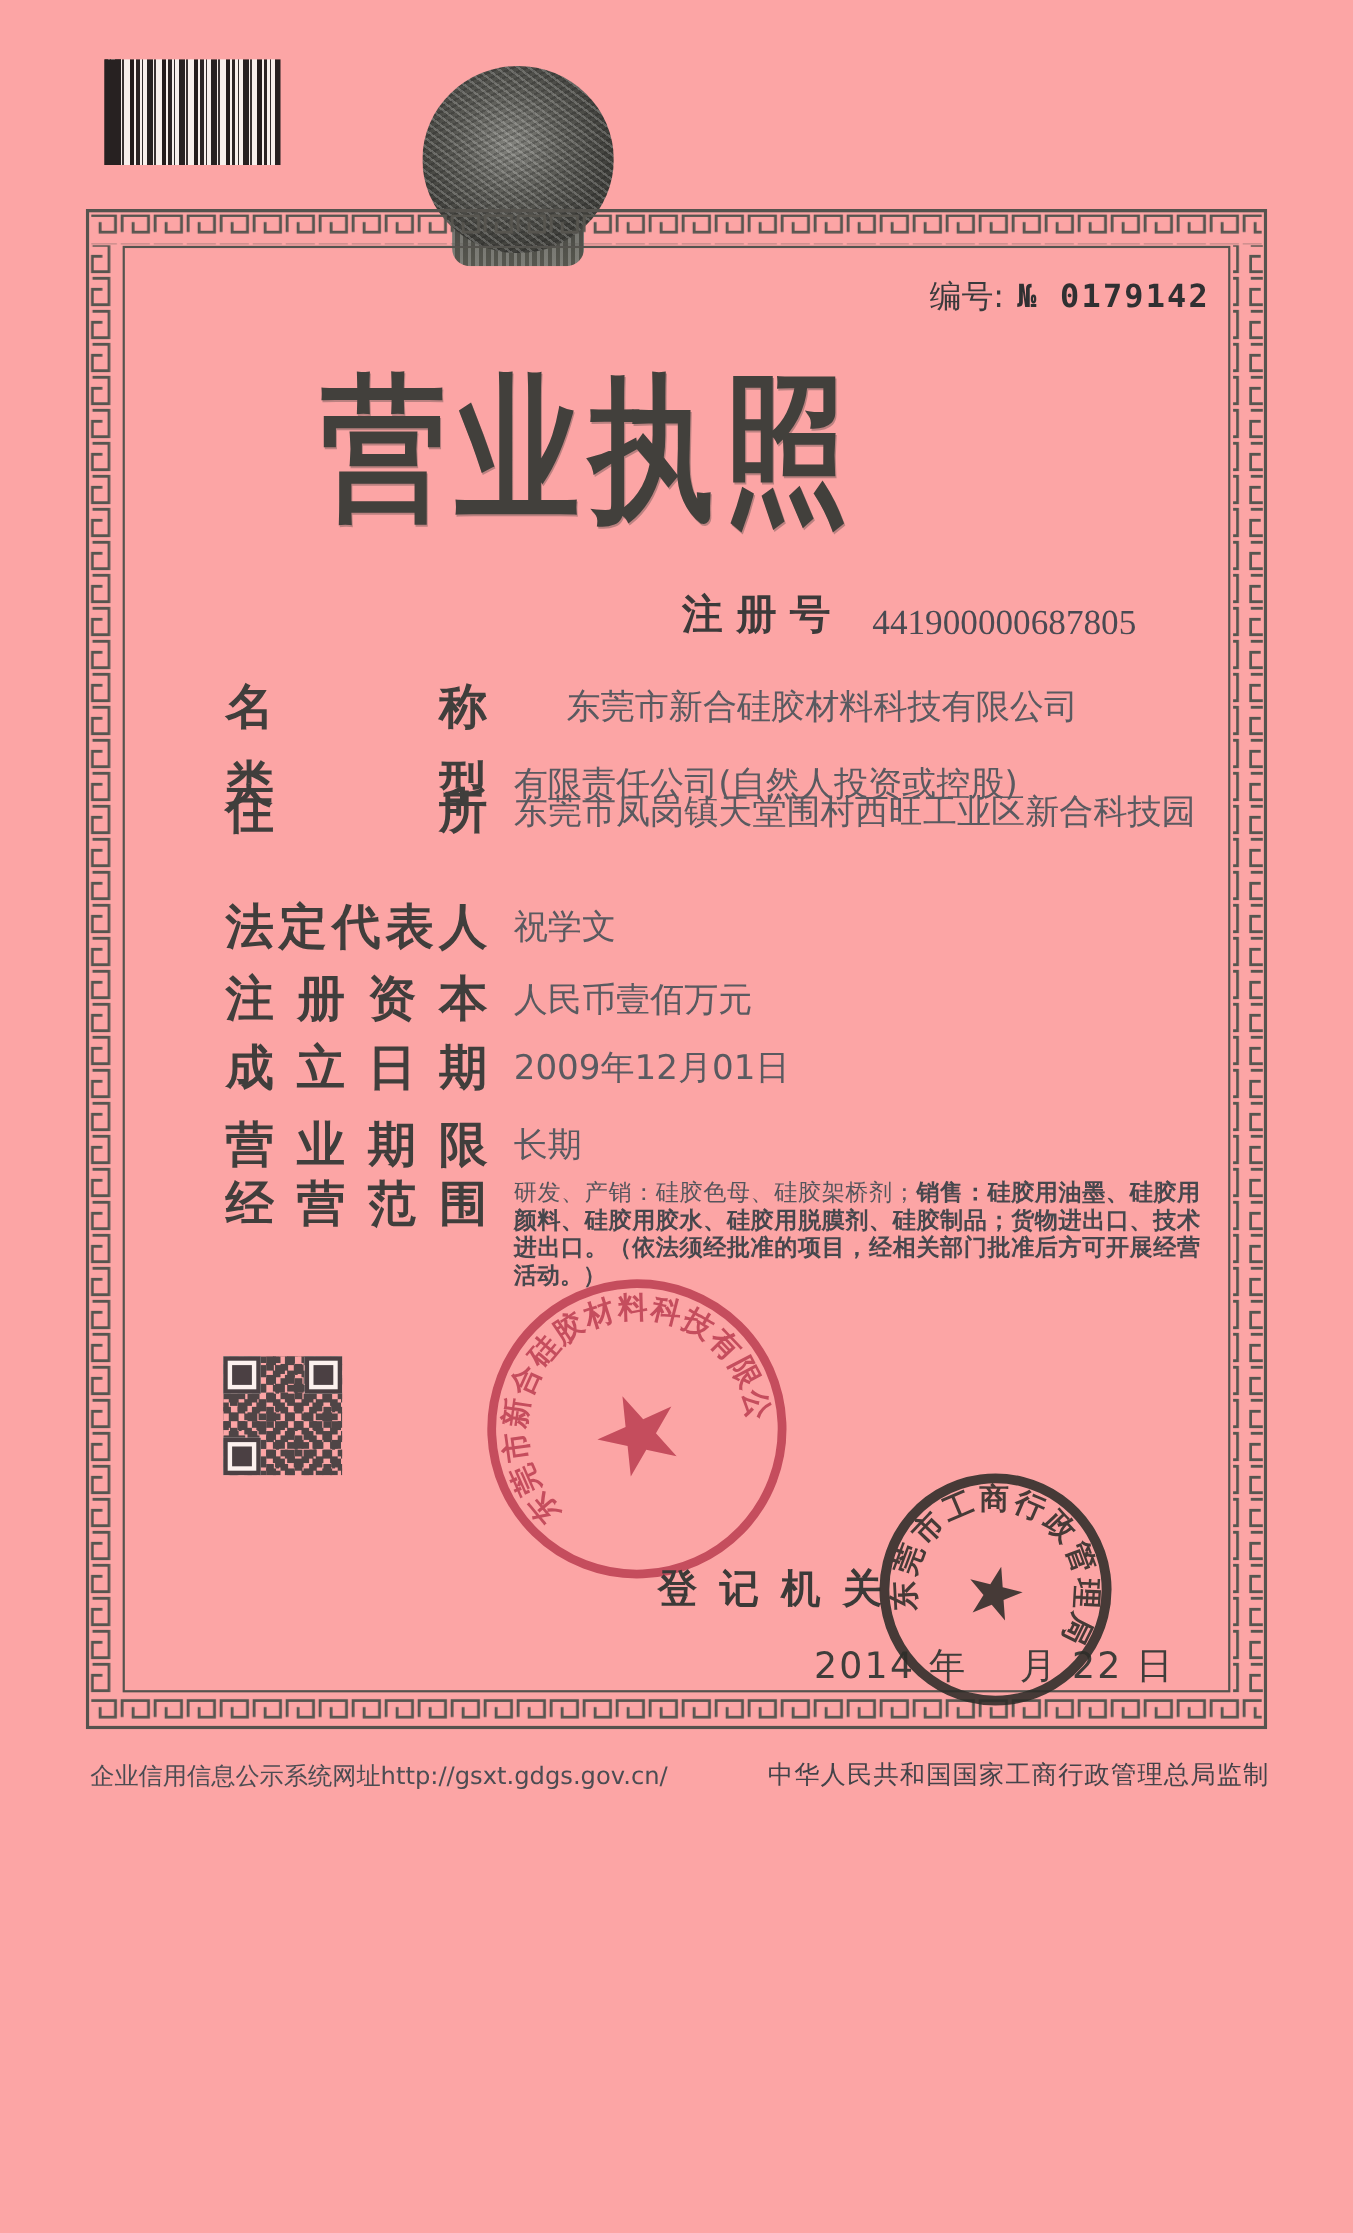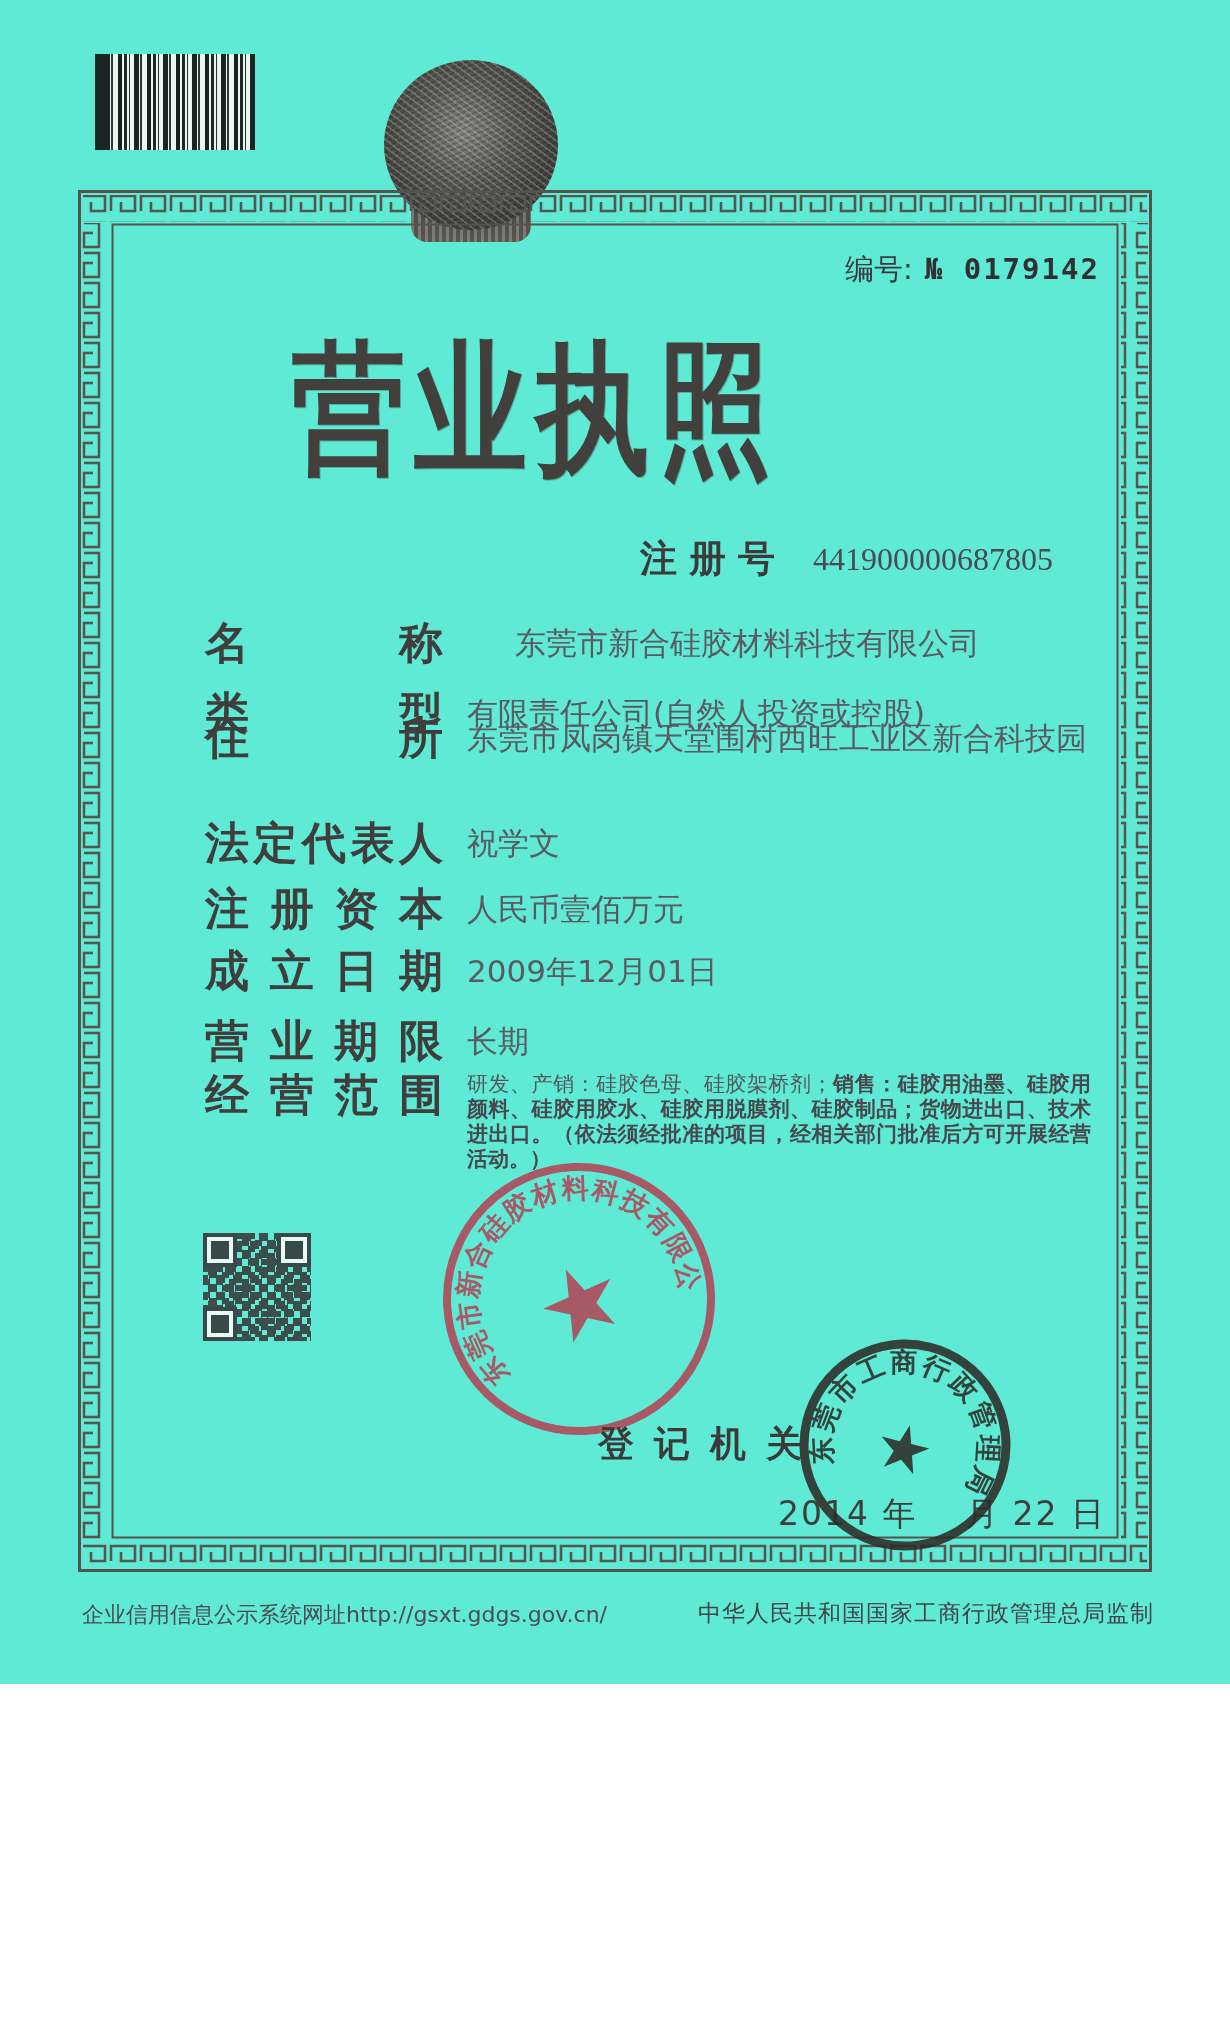--- a/index.html
+++ b/index.html
@@ -1,18 +1,18 @@
 <!DOCTYPE html>
 <html><head>
 <meta charset="utf-8">
 <style>
   html,body{margin:0;padding:0;background:#ffffff;}
   .page{
-    position:relative;width:1230px;height:1684px;overflow:hidden;
-    background:#5eead4;
+    position:relative;width:1230px;height:2030px;overflow:hidden;
+    background:#fca5a5;
     font-family:"DejaVu Sans",sans-serif;
     color:#403e3e;
   }
   
   .barcode{
     position:absolute;left:95px;top:54px;width:160px;height:96px;
     background:
       linear-gradient(90deg,#161616 0 15px,rgba(0,0,0,0) 15px),
       repeating-linear-gradient(90deg,
         #1a1a1a 0 3px,#f7f6f2 3px 5px,
@@ -46,21 +46,21 @@
   .serial-no{font-family:"DejaVu Sans Mono",monospace;font-size:29px;font-weight:600;color:#303032;letter-spacing:2px;}
   
   .title{
     position:absolute;left:292px;top:338px;
     font-size:113px;font-weight:900;letter-spacing:9px;line-height:1;
     color:#42403c;transform:scaleY(1.26);transform-origin:top left;
     text-shadow:1px 1px 0 rgba(66,64,60,.35);
     white-space:nowrap;
   }
   
-  .reg-row{position:absolute;left:640px;top:534px;display:flex;align-items:center;}
+  .reg-row{position:absolute;left:620px;top:534px;display:flex;align-items:flex-end;}
   .reg-label{font-size:37px;font-weight:600;letter-spacing:12px;color:#3c3a3a;}
   .reg-no{font-family:"Liberation Serif","DejaVu Serif",serif;font-size:32px;color:#4a4a52;margin-left:26px;letter-spacing:0px;}
   
   .field-row{position:absolute;left:205px;display:flex;align-items:flex-start;}
   .field-label{
     width:238px;flex:0 0 238px;font-size:44px;line-height:46px;font-weight:600;color:#403e3c;
     text-align:justify;text-align-last:justify;white-space:nowrap;
   }
   .field-value{margin-left:24px;font-size:31px;line-height:46px;color:#5a5a60;white-space:nowrap;}
   .scope-text{margin-left:24px;width:624px;font-size:21px;line-height:25px;color:#55555c;text-align:justify;}
@@ -76,21 +76,21 @@
   .qr-finder::after{content:"";position:absolute;inset:4px;background:#333336;}
   .qr-f-tl{left:0;top:0;}
   .qr-f-tr{right:0;top:0;}
   .qr-f-bl{left:0;bottom:0;}
   
   .seal-red{position:absolute;left:428px;top:1148px;transform:rotate(-24deg);opacity:.82;}
   .seal-black{position:absolute;left:790px;top:1330px;transform:rotate(14deg);opacity:.88;}
   .seal-red text{font-family:"DejaVu Sans",sans-serif;}
   
   .issuer{position:absolute;left:598px;top:1420px;font-size:36px;font-weight:600;letter-spacing:20px;color:#3c3a38;white-space:nowrap;}
-  .issue-date{position:absolute;left:778px;top:1492px;font-size:33px;color:#3f3d3a;letter-spacing:2px;white-space:nowrap;}
+  .issue-date{position:absolute;left:740px;top:1492px;font-size:33px;color:#3f3d3a;letter-spacing:2px;white-space:nowrap;}
   
   .footer-url{position:absolute;left:82px;top:1600px;font-size:22px;color:#4c4c52;}
   .footer-issuer{position:absolute;right:76px;top:1598px;font-size:23px;color:#434349;letter-spacing:1px;}
 </style>
 </head>
 <body>
 
 <div class="page">
 
   <div class="barcode"></div>

